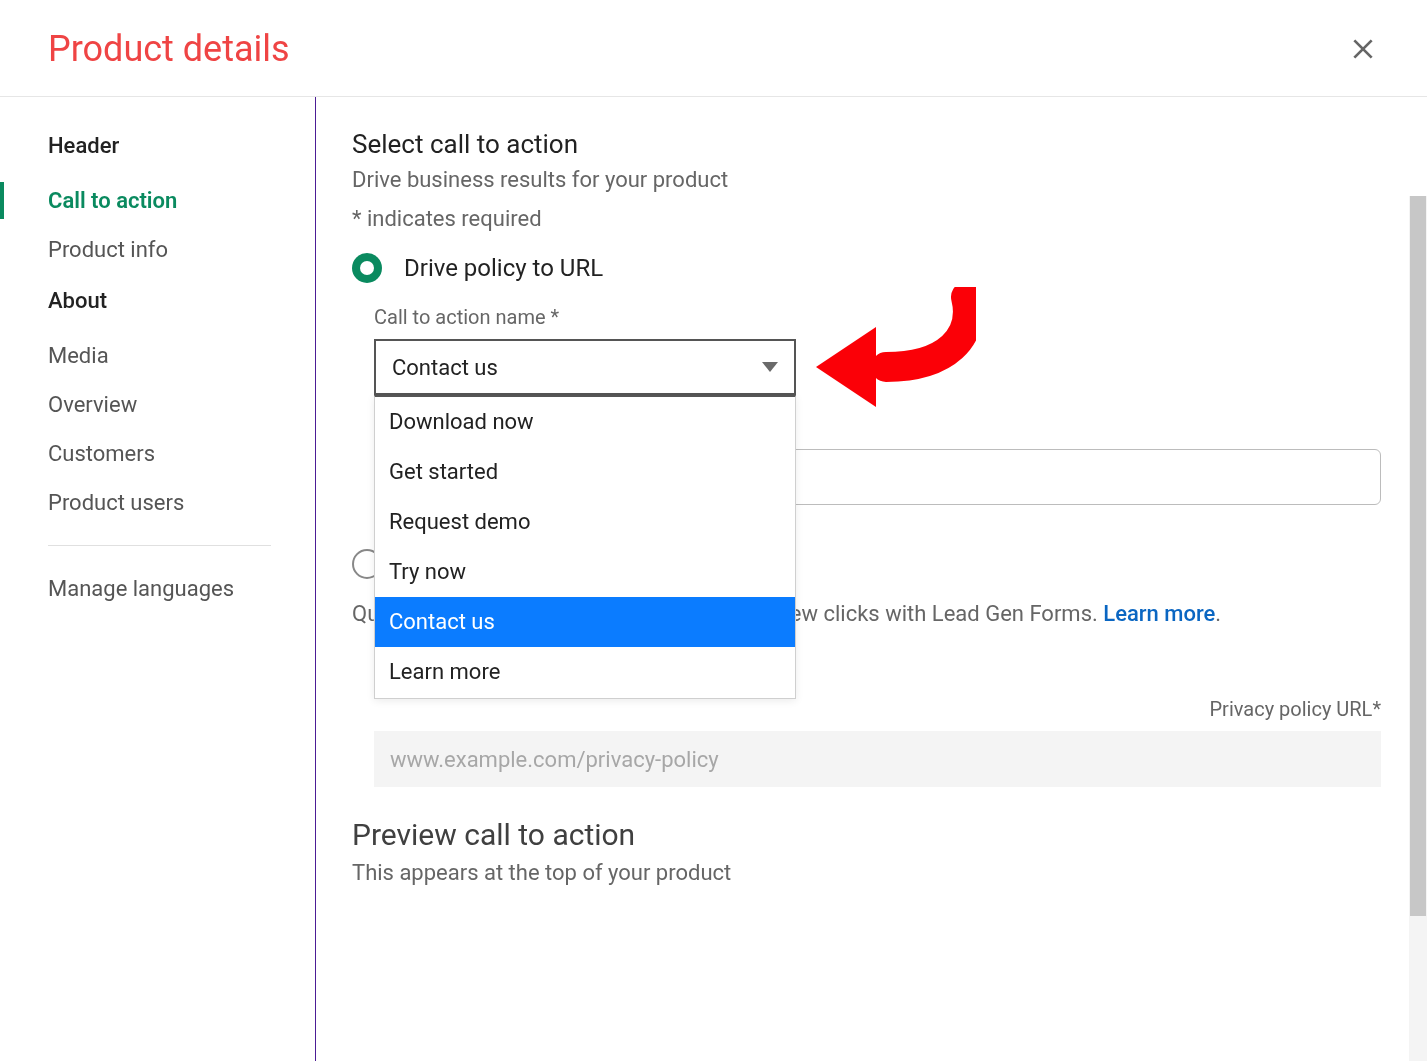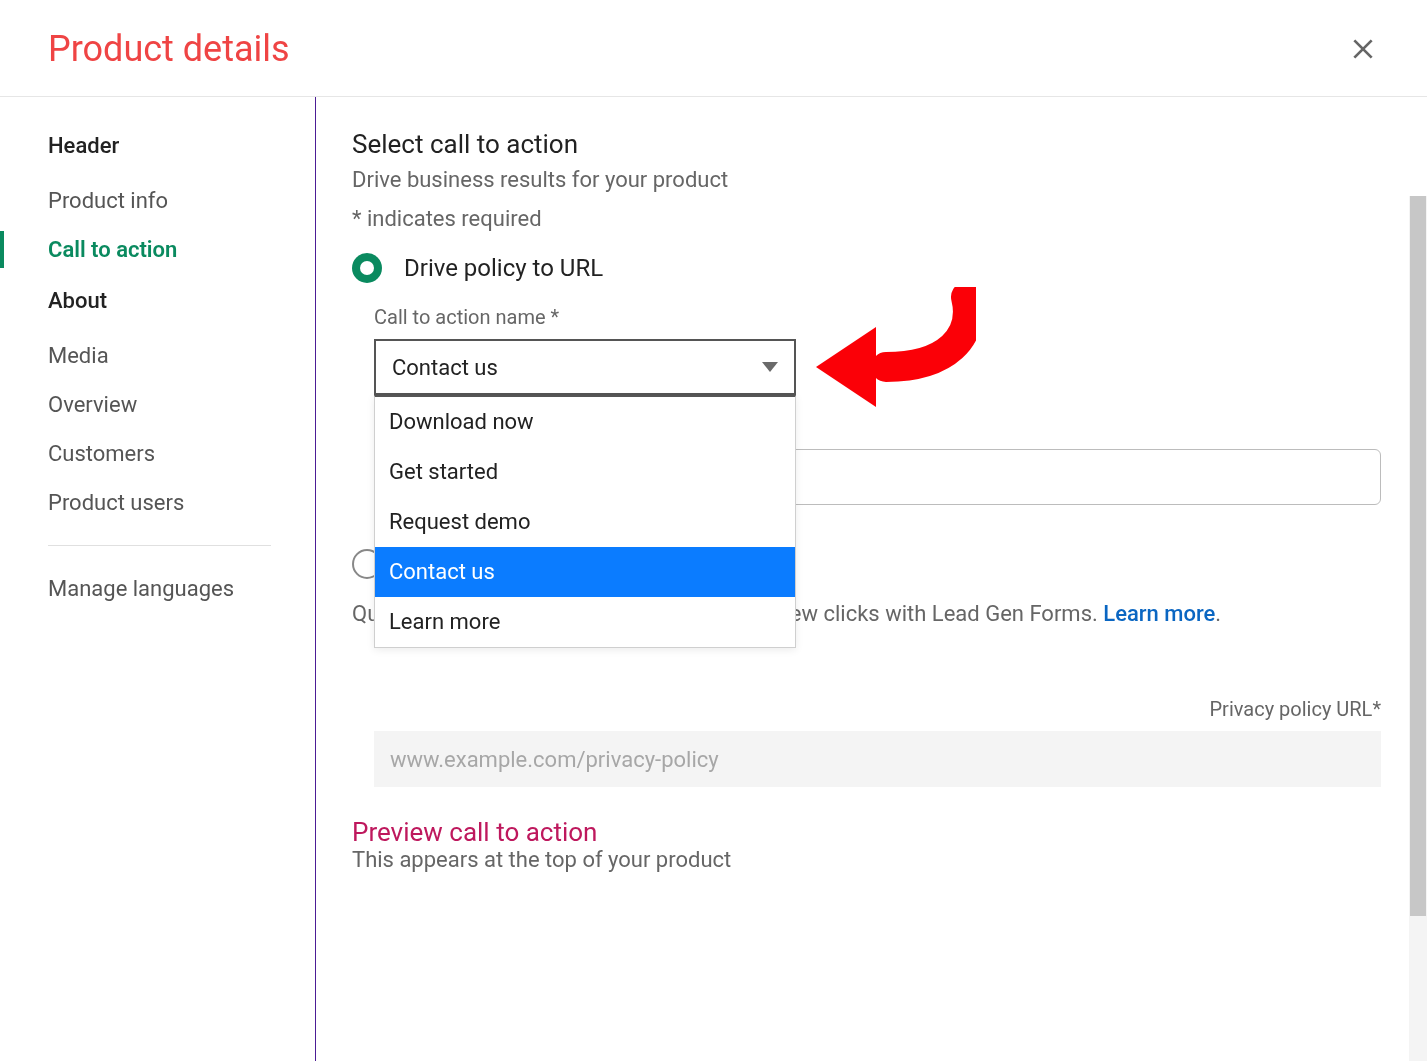--- a/index.html
+++ b/index.html
@@ -219,21 +219,21 @@
     display:flex; align-items:center;
     padding:0 16px;
     font-size:22px;
     color:#a7a7a7;
   }
   .preview-block {
     position:absolute;
     left:36px;
     top: 720px;
   }
-  .preview-heading { font-size:26px; color:#be185d; }
+  .preview-heading { font-size:30px; color:#404040; margin-bottom:8px; }
   .preview-sub { font-size:22px; color:#666; }
   .arrow-annot {
     position:absolute;
     left: 490px;
     top: 190px;
     width: 170px;
     height: 130px;
     z-index: 100;
     pointer-events:none;
   }
@@ -258,22 +258,22 @@
     <div class="page-title">Product details</div>
     <div class="close-btn">
       <svg width="26" height="26" viewBox="0 0 24 24" fill="none">
           <path d="M4 4 L20 20 M20 4 L4 20"></path>
         </svg>
     </div>
   </div>
   <div class="body">
     <div class="sidebar">
       <div class="group-title">Header</div>
+      <div class="item active"><span>Call to action</span></div>
       <div class="item"><span>Product info</span></div>
-      <div class="item active"><span>Call to action</span></div>
       <div class="group-title" style="margin-top:14px">About</div>
       <div class="item"><span>Media</span></div>
       <div class="item"><span>Overview</span></div>
       <div class="item"><span>Customers</span></div>
       <div class="item"><span>Product users</span></div>
       <hr>
       <div class="item secondary"><span>Manage languages</span></div>
     </div>
 
     <div class="main">
@@ -289,20 +289,21 @@
       <div class="field-label">Call to action name *</div>
       <div class="select-shell">
         <div class="select-box">
           <span>Contact us</span>
           <span class="caret"></span>
         </div>
         <div class="dropdown">
           <div class="opt"><span>Download now</span></div>
           <div class="opt"><span>Get started</span></div>
           <div class="opt"><span>Request demo</span></div>
+          <div class="opt"><span>Try now</span></div>
           <div class="opt sel"><span>Contact us</span></div>
           <div class="opt"><span>Learn more</span></div>
         </div>
       </div>
 
       <div class="underlay-input"></div>
       <div class="underlay-radio"></div>
 
       <div class="desc-line">
         <span>Quickly collect and download leads in just a few clicks with Lead Gen Forms. </span><a href="#"><span>Learn more</span></a><span>.</span>

